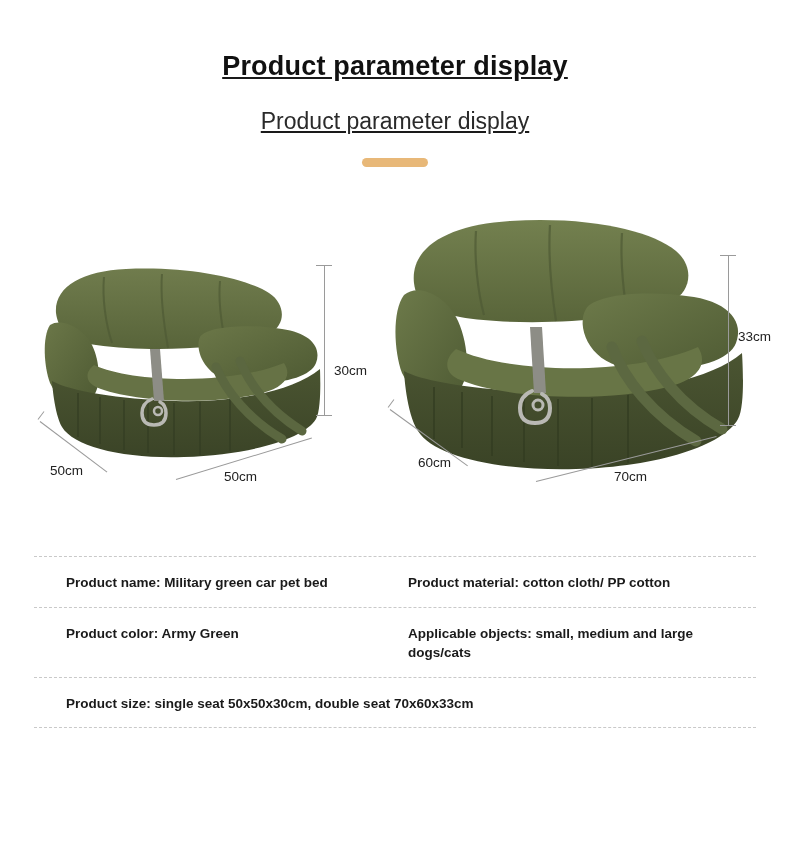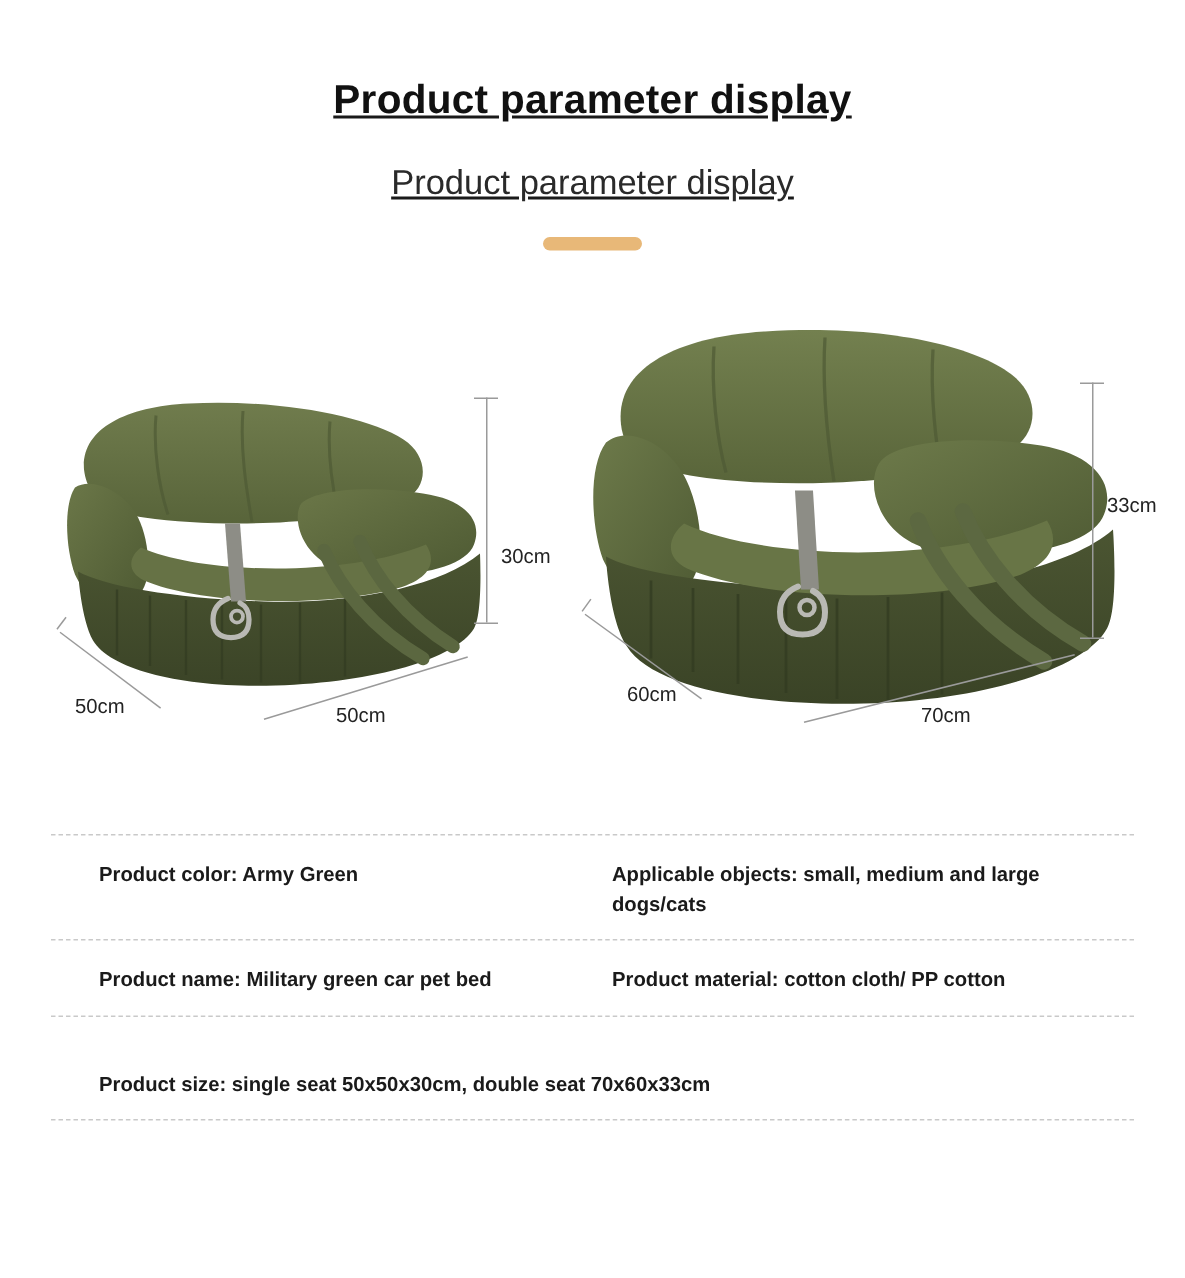--- a/index.html
+++ b/index.html
@@ -105,21 +105,21 @@
     border-bottom: 1px dashed #c9c9c9;
   }
   .spec-cell {
     font-size: 13.5px;
     font-weight: bold;
     color: #1a1a1a;
     line-height: 1.45;
   }
   .spec-cell.left  { width: 352px; padding-left: 32px; box-sizing: border-box; }
   .spec-cell.right { width: 370px; padding-left: 22px; box-sizing: border-box; }
-  .spec-cell.full  { width: 100%;  padding-left: 32px; box-sizing: border-box; margin-top: 19px; }
+  .spec-cell.full  { width: 100%;  padding-left: 32px; box-sizing: border-box; }
   .spec-row.tall { min-height: 64px; }
 </style>
 </head>
 <body>
 
 <div class="page">
 
   <div class="header">
     <div class="title-main">Product parameter display</div>
     <div class="title-sub">Product parameter display</div>
@@ -264,29 +264,29 @@
         
         <div class="dim-line" style="left:156px; top:282px; width:186px; height:1px; transform:rotate(-14deg); transform-origin:left center;"></div>
         <div class="dim-label" style="left:234px; top:270px;">70cm</div>
       </div>
     </div>
 
   </div>
 
   <div class="specs">
 
+    <div class="spec-row">
+      <div class="spec-cell left">Product name: Military green car pet bed</div>
+      <div class="spec-cell right">Product material: cotton cloth/ PP cotton</div>
+    </div>
+
     <div class="spec-row tall">
       <div class="spec-cell left">Product color: Army Green</div>
       <div class="spec-cell right">Applicable objects: small, medium and large dogs/cats</div>
     </div>
 
-    <div class="spec-row">
-      <div class="spec-cell left">Product name: Military green car pet bed</div>
-      <div class="spec-cell right">Product material: cotton cloth/ PP cotton</div>
-    </div>
-
     <div class="spec-row last">
       <div class="spec-cell full">Product size: single seat 50x50x30cm, double seat 70x60x33cm</div>
     </div>
 
   </div>
 
 </div>
 
 </body></html>

